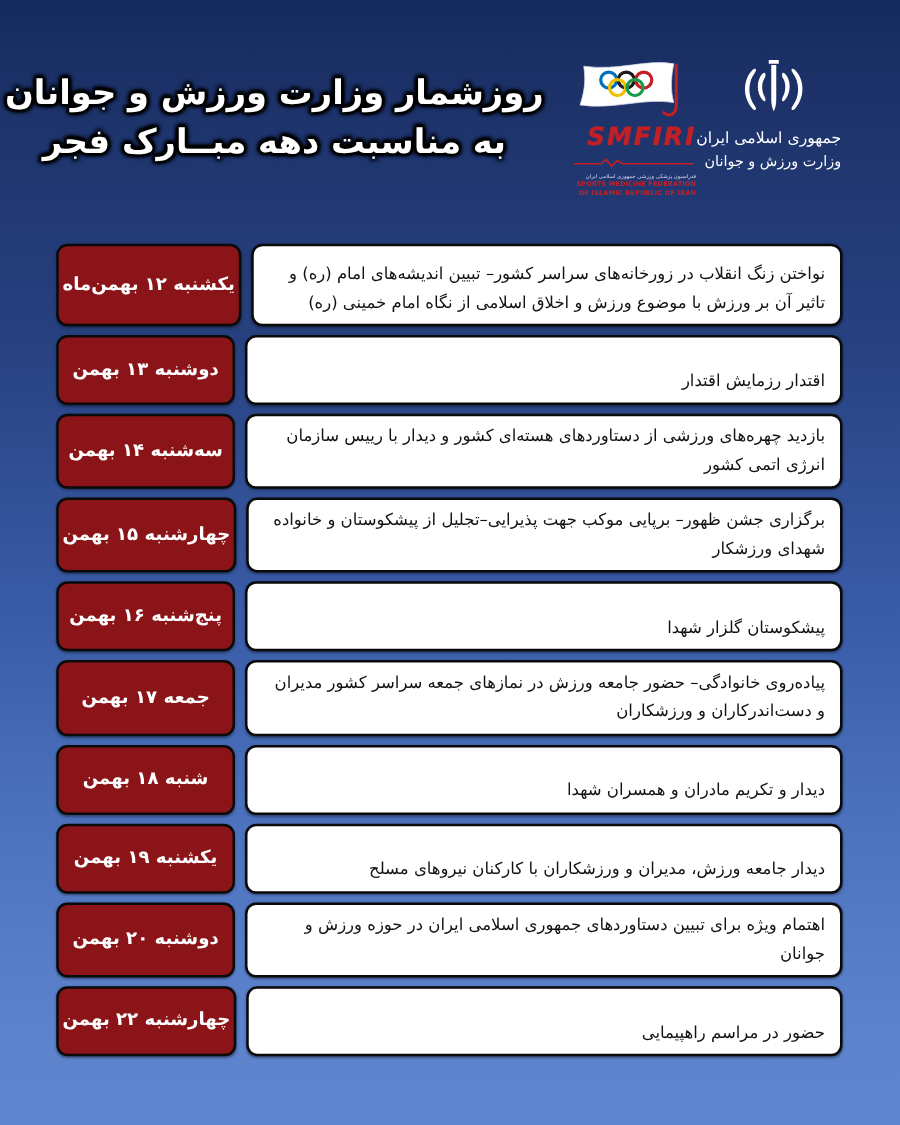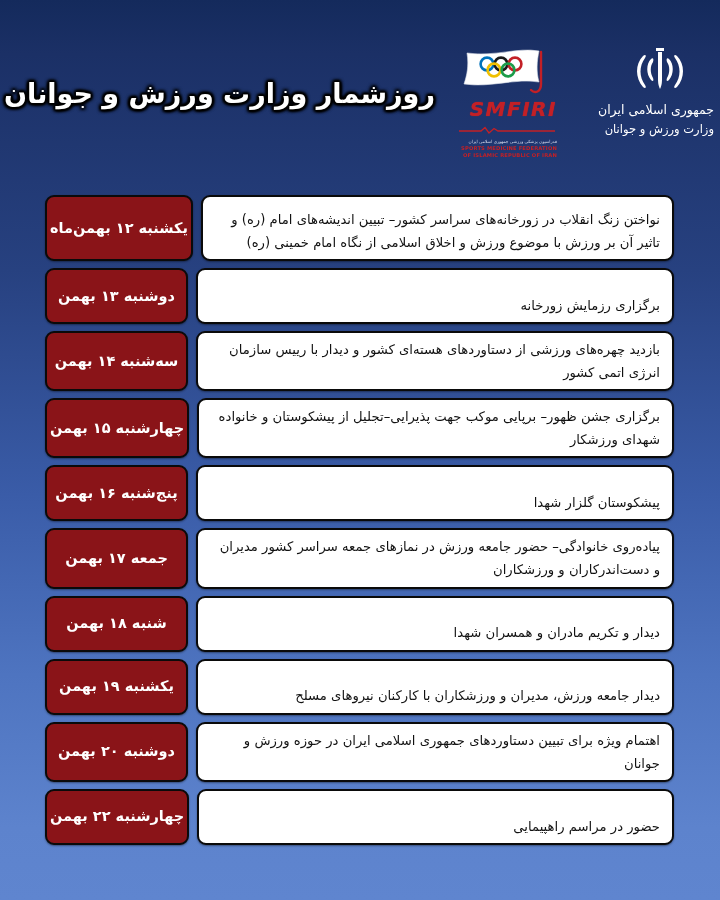--- a/index.html
+++ b/index.html
@@ -107,21 +107,20 @@
     letter-spacing: 0.15px;
     margin-top: 0.5px;
     white-space: nowrap;
   }
 
   
   #logo-ministry {
     width: 108px;
     text-align: left;
     padding-top: 2px;
-    margin-left: 41px;
   }
   .emblem-wrap {
     width: 56px;
     height: 50px;
     margin: 0 auto;
   }
   .ministry-l1 {
     color: #ffffff;
     font-size: 12.5px;
     line-height: 1.6;
@@ -197,20 +196,21 @@
 </style>
 </head>
 <body>
 
 <div id="poster">
 
   <div id="header">
 
     <div id="title-block">
       <div class="title-line">روزشمار وزارت ورزش و جوانان</div>
+      <div class="title-line">به مناسبت دهه مبــارک فجر</div>
     </div>
 
     <div id="logos">
 
       <div id="logo-smfiri">
         <div class="flag-wrap">
           <svg viewBox="0 0 100 54" width="100" height="54" aria-hidden="true">
 
             <path d="M90 8 L90 40 C90 48 84 50 80 46" stroke="#c32026" stroke-width="2.4" fill="none" stroke-linecap="round"></path>
 
@@ -270,21 +270,21 @@
   <div id="schedule">
       <div class="row row-tall">
         <div class="date-badge">یکشنبه ۱۲ بهمن‌ماه</div>
         <div class="event-card">
           <div class="event-text">نواختن زنگ انقلاب در زورخانه‌های سراسر کشور– تبیین اندیشه‌های امام (ره) و تاثیر آن بر ورزش با موضوع ورزش و اخلاق اسلامی از نگاه امام خمینی (ره)</div>
         </div>
       </div>
       <div class="row">
         <div class="date-badge">دوشنبه ۱۳ بهمن</div>
         <div class="event-card">
-          <div class="event-text">برگزاری رزمایش زورخانه</div>
+          <div class="event-text">اقتدار رزمایش اقتدار</div>
         </div>
       </div>
       <div class="row">
         <div class="date-badge">سه‌شنبه ۱۴ بهمن</div>
         <div class="event-card">
           <div class="event-text">بازدید چهره‌های ورزشی از دستاوردهای هسته‌ای کشور و دیدار با رییس سازمان انرژی اتمی کشور</div>
         </div>
       </div>
       <div class="row">
         <div class="date-badge">چهارشنبه ۱۵ بهمن</div>

